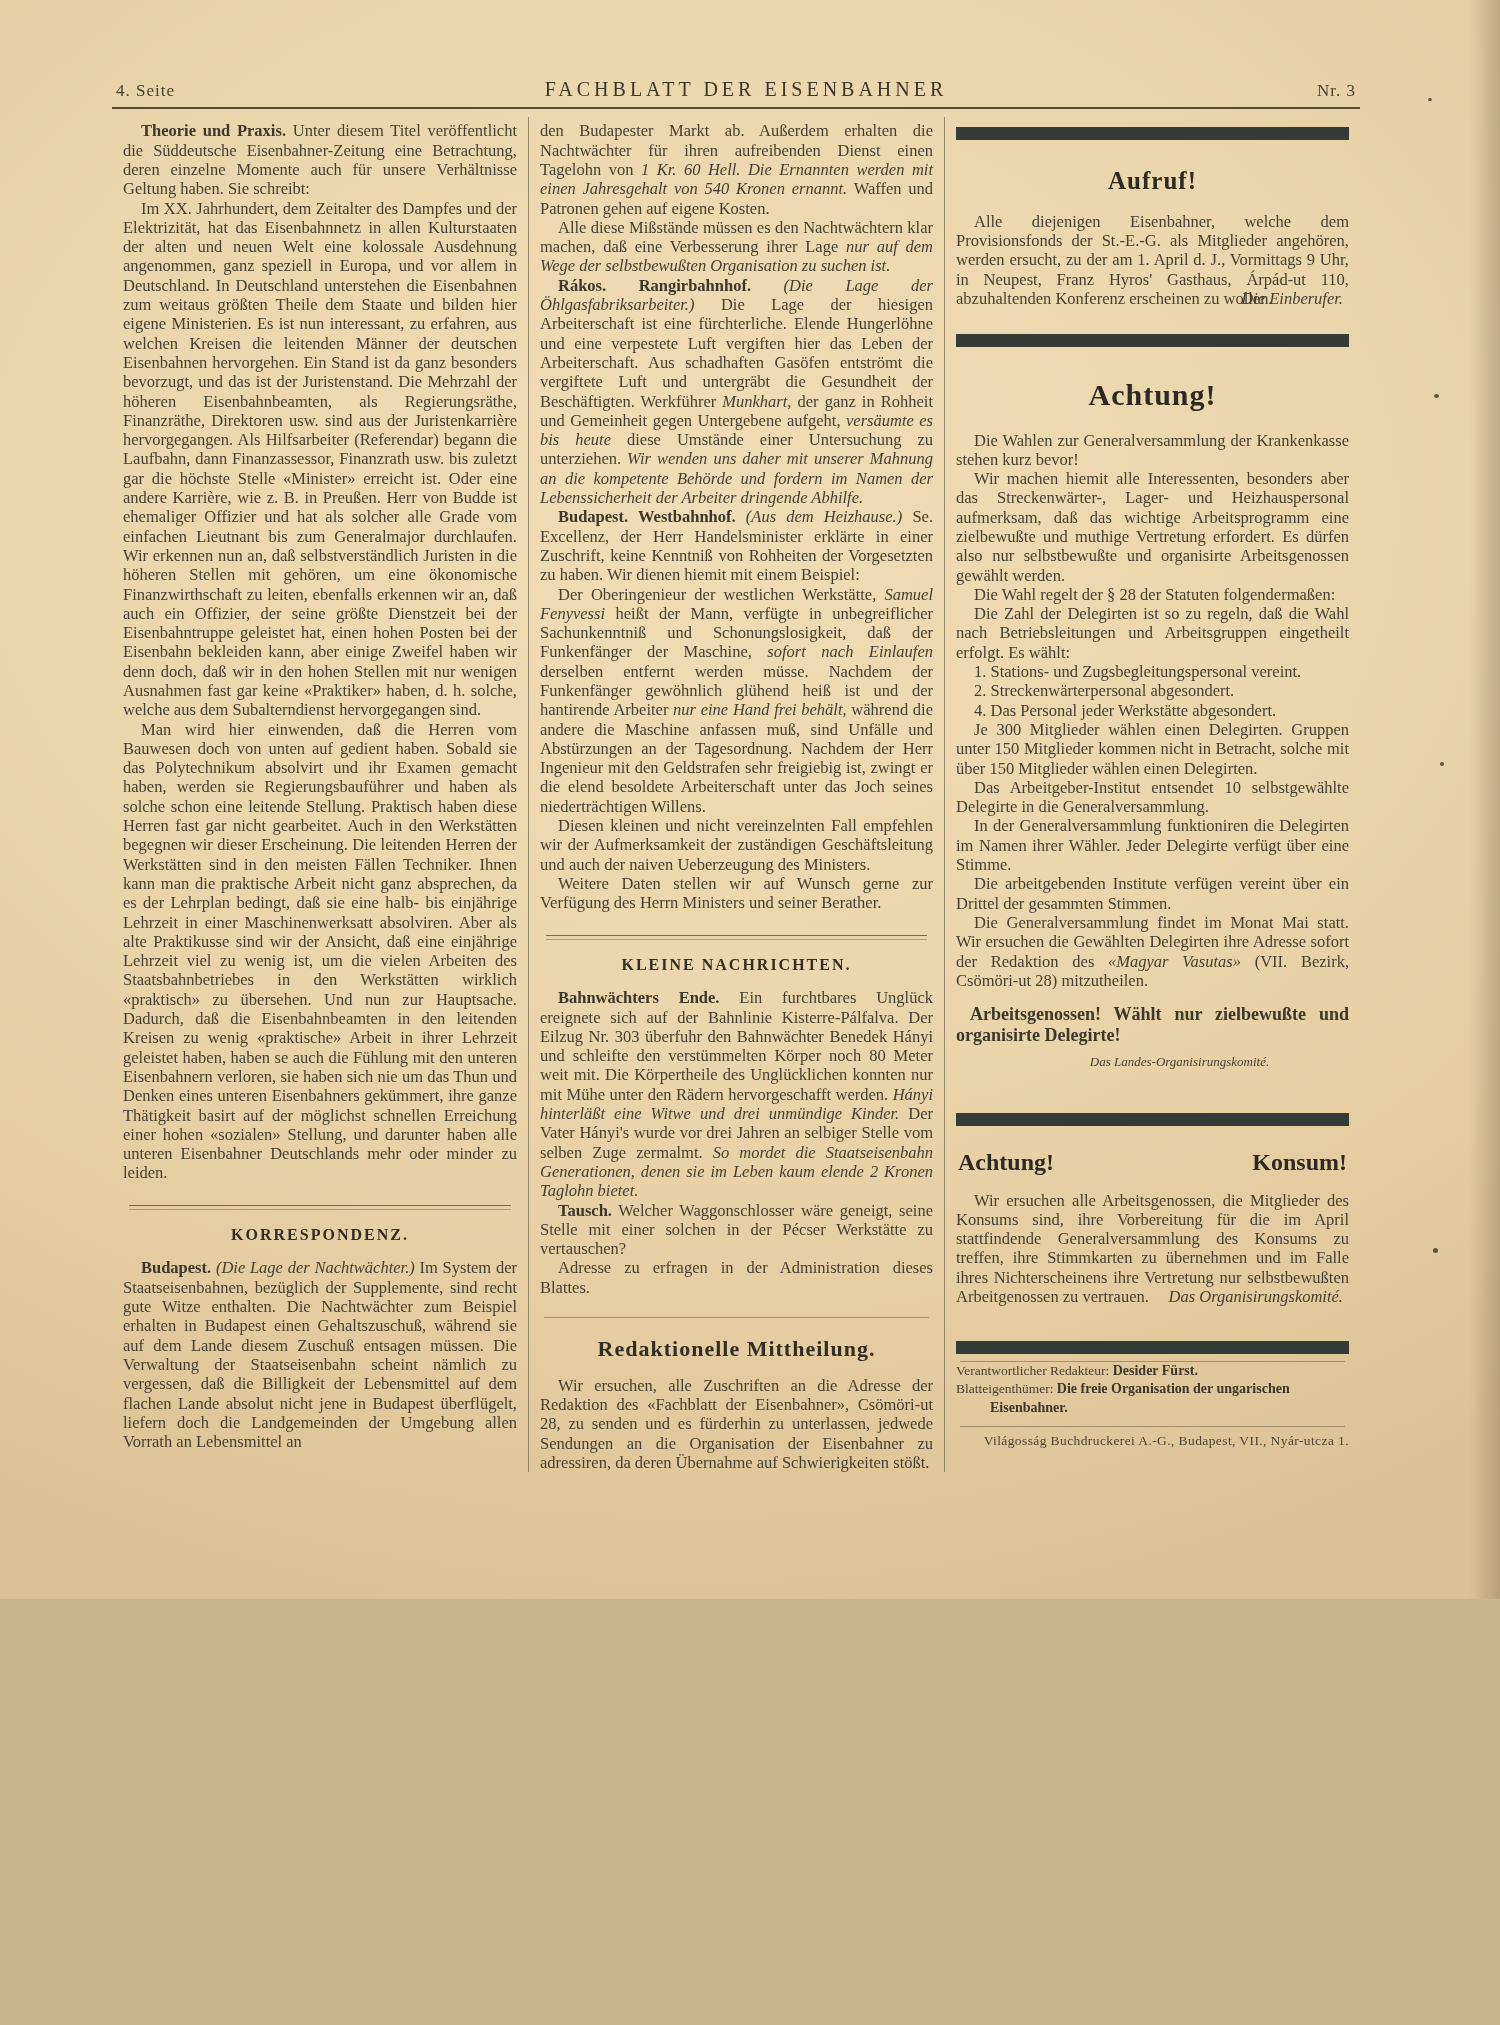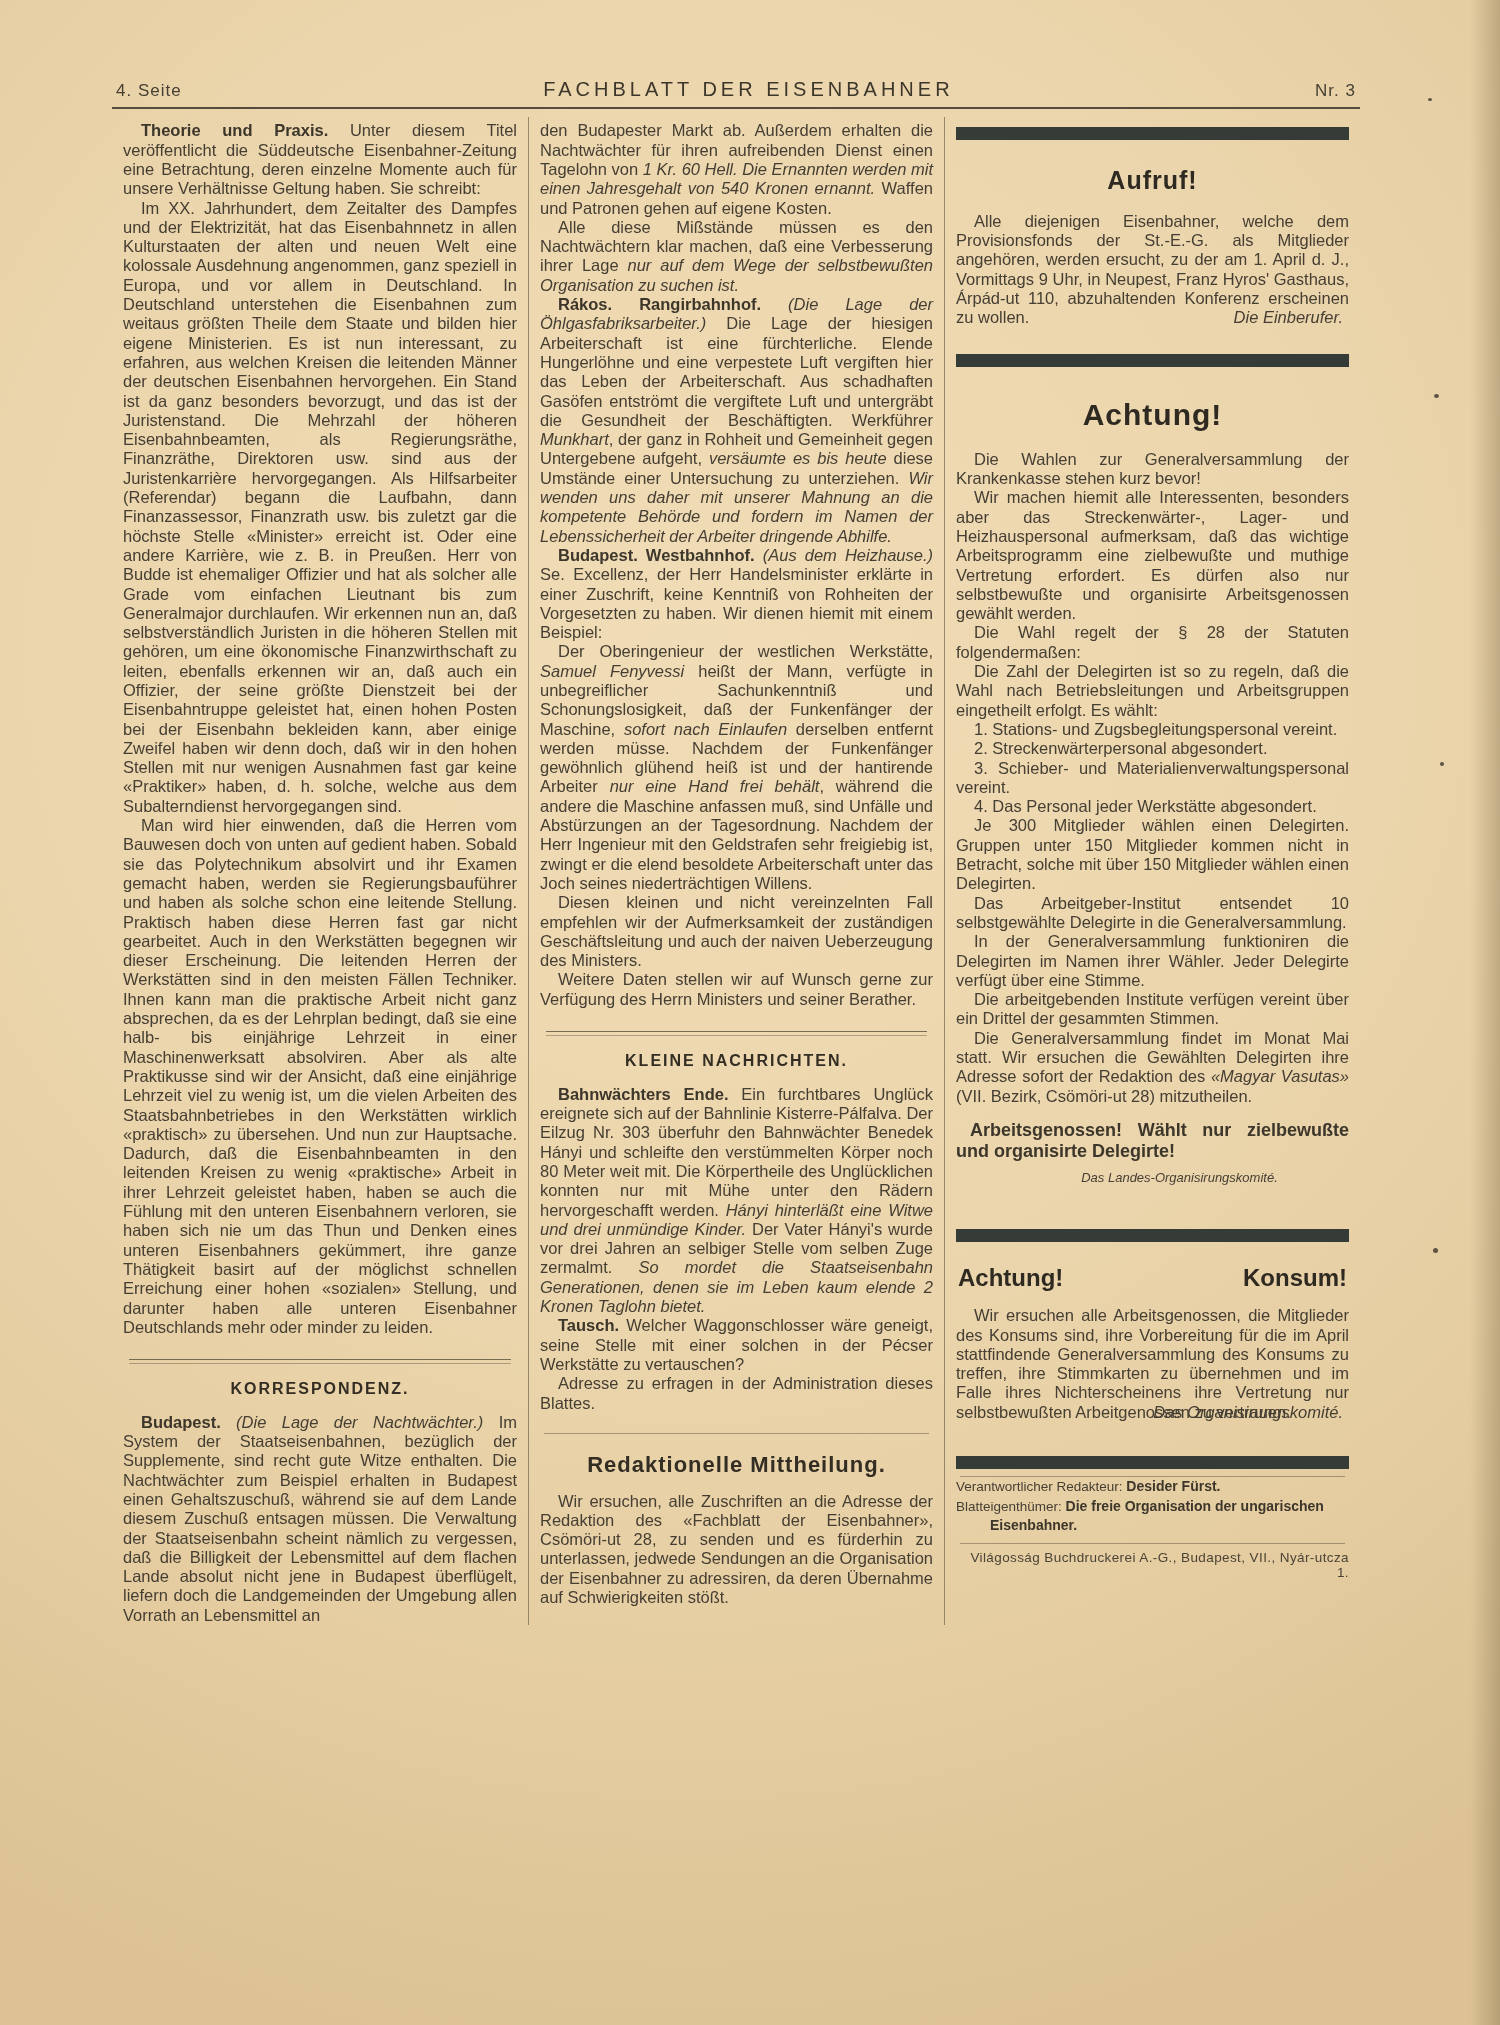--- a/index.html
+++ b/index.html
@@ -1,26 +1,26 @@
 <!DOCTYPE html>
 <html><head>
 <meta charset="utf-8">
 <style>
   html,body{margin:0;padding:0;background:#c9b68d;}
   .page{
     position:relative;
-    width:1500px;height:2025px;
+    width:1500px;height:1599px;
     margin:0 auto;
     box-sizing:border-box;
     padding:78px 140px 0 112px;
     background:
       linear-gradient(to left, rgba(99,78,47,.30), rgba(99,78,47,0) 30px),
       radial-gradient(95% 70% at 46% 32%, #f0dcb6 0%, #ebd5ac 48%, #e5cda1 74%, #dcc294 100%);
     color:#453e33;
-    font-family:Liberation Sans, sans-serif;
+    font-family:Liberation Serif, serif;
     font-size:16.5px;
     line-height:1.17;
     overflow:hidden;
   }
   
   .masthead{
     display:flex;align-items:baseline;justify-content:space-between;
     padding:0 4px 6px 4px;
     border-bottom:2px solid #554c3c;
   }
@@ -126,21 +126,20 @@
 
       <div class="bar sp"></div>
       <h2 class="attn">Achtung!</h2>
       <div>
           <p><span>Die Wahlen zur Generalversammlung der Krankenkasse stehen kurz bevor!</span></p>
           <p><span>Wir machen hiemit alle Interessenten, besonders aber das Streckenwärter-, Lager- und Heizhauspersonal aufmerksam, daß das wichtige Arbeitsprogramm eine zielbewußte und muthige Vertretung erfordert. Es dürfen also nur selbstbewußte und organisirte Arbeitsgenossen gewählt werden.</span></p>
           <p><span>Die Wahl regelt der § 28 der Statuten folgendermaßen:</span></p>
           <p><span>Die Zahl der Delegirten ist so zu regeln, daß die Wahl nach Betriebsleitungen und Arbeitsgruppen eingetheilt erfolgt. Es wählt:</span></p>
           <p><span>1. Stations- und Zugsbegleitungspersonal vereint.</span></p>
           <p><span>2. Streckenwärterpersonal abgesondert.</span></p>
-          <p><span>3. Schieber- und Materialienverwaltungspersonal vereint.</span></p>
           <p><span>4. Das Personal jeder Werkstätte abgesondert.</span></p>
           <p><span>Je 300 Mitglieder wählen einen Delegirten. Gruppen unter 150 Mitglieder kommen nicht in Betracht, solche mit über 150 Mitglieder wählen einen Delegirten.</span></p>
           <p><span>Das Arbeitgeber-Institut entsendet 10 selbstgewählte Delegirte in die Generalversammlung.</span></p>
           <p><span>In der Generalversammlung funktioniren die Delegirten im Namen ihrer Wähler. Jeder Delegirte verfügt über eine Stimme.</span></p>
           <p><span>Die arbeitgebenden Institute verfügen vereint über ein Drittel der gesammten Stimmen.</span></p>
           <p><span>Die Generalversammlung findet im Monat Mai statt. Wir ersuchen die Gewählten Delegirten ihre Adresse sofort der Redaktion des </span><em>«Magyar Vasutas»</em><span> (VII. Bezirk, Csömöri-ut 28) mitzutheilen.</span></p>
         </div>
       <div class="appeal">
           <p><strong>Arbeitsgenossen! Wählt nur zielbewußte und organisirte Delegirte!</strong></p>
         </div>

